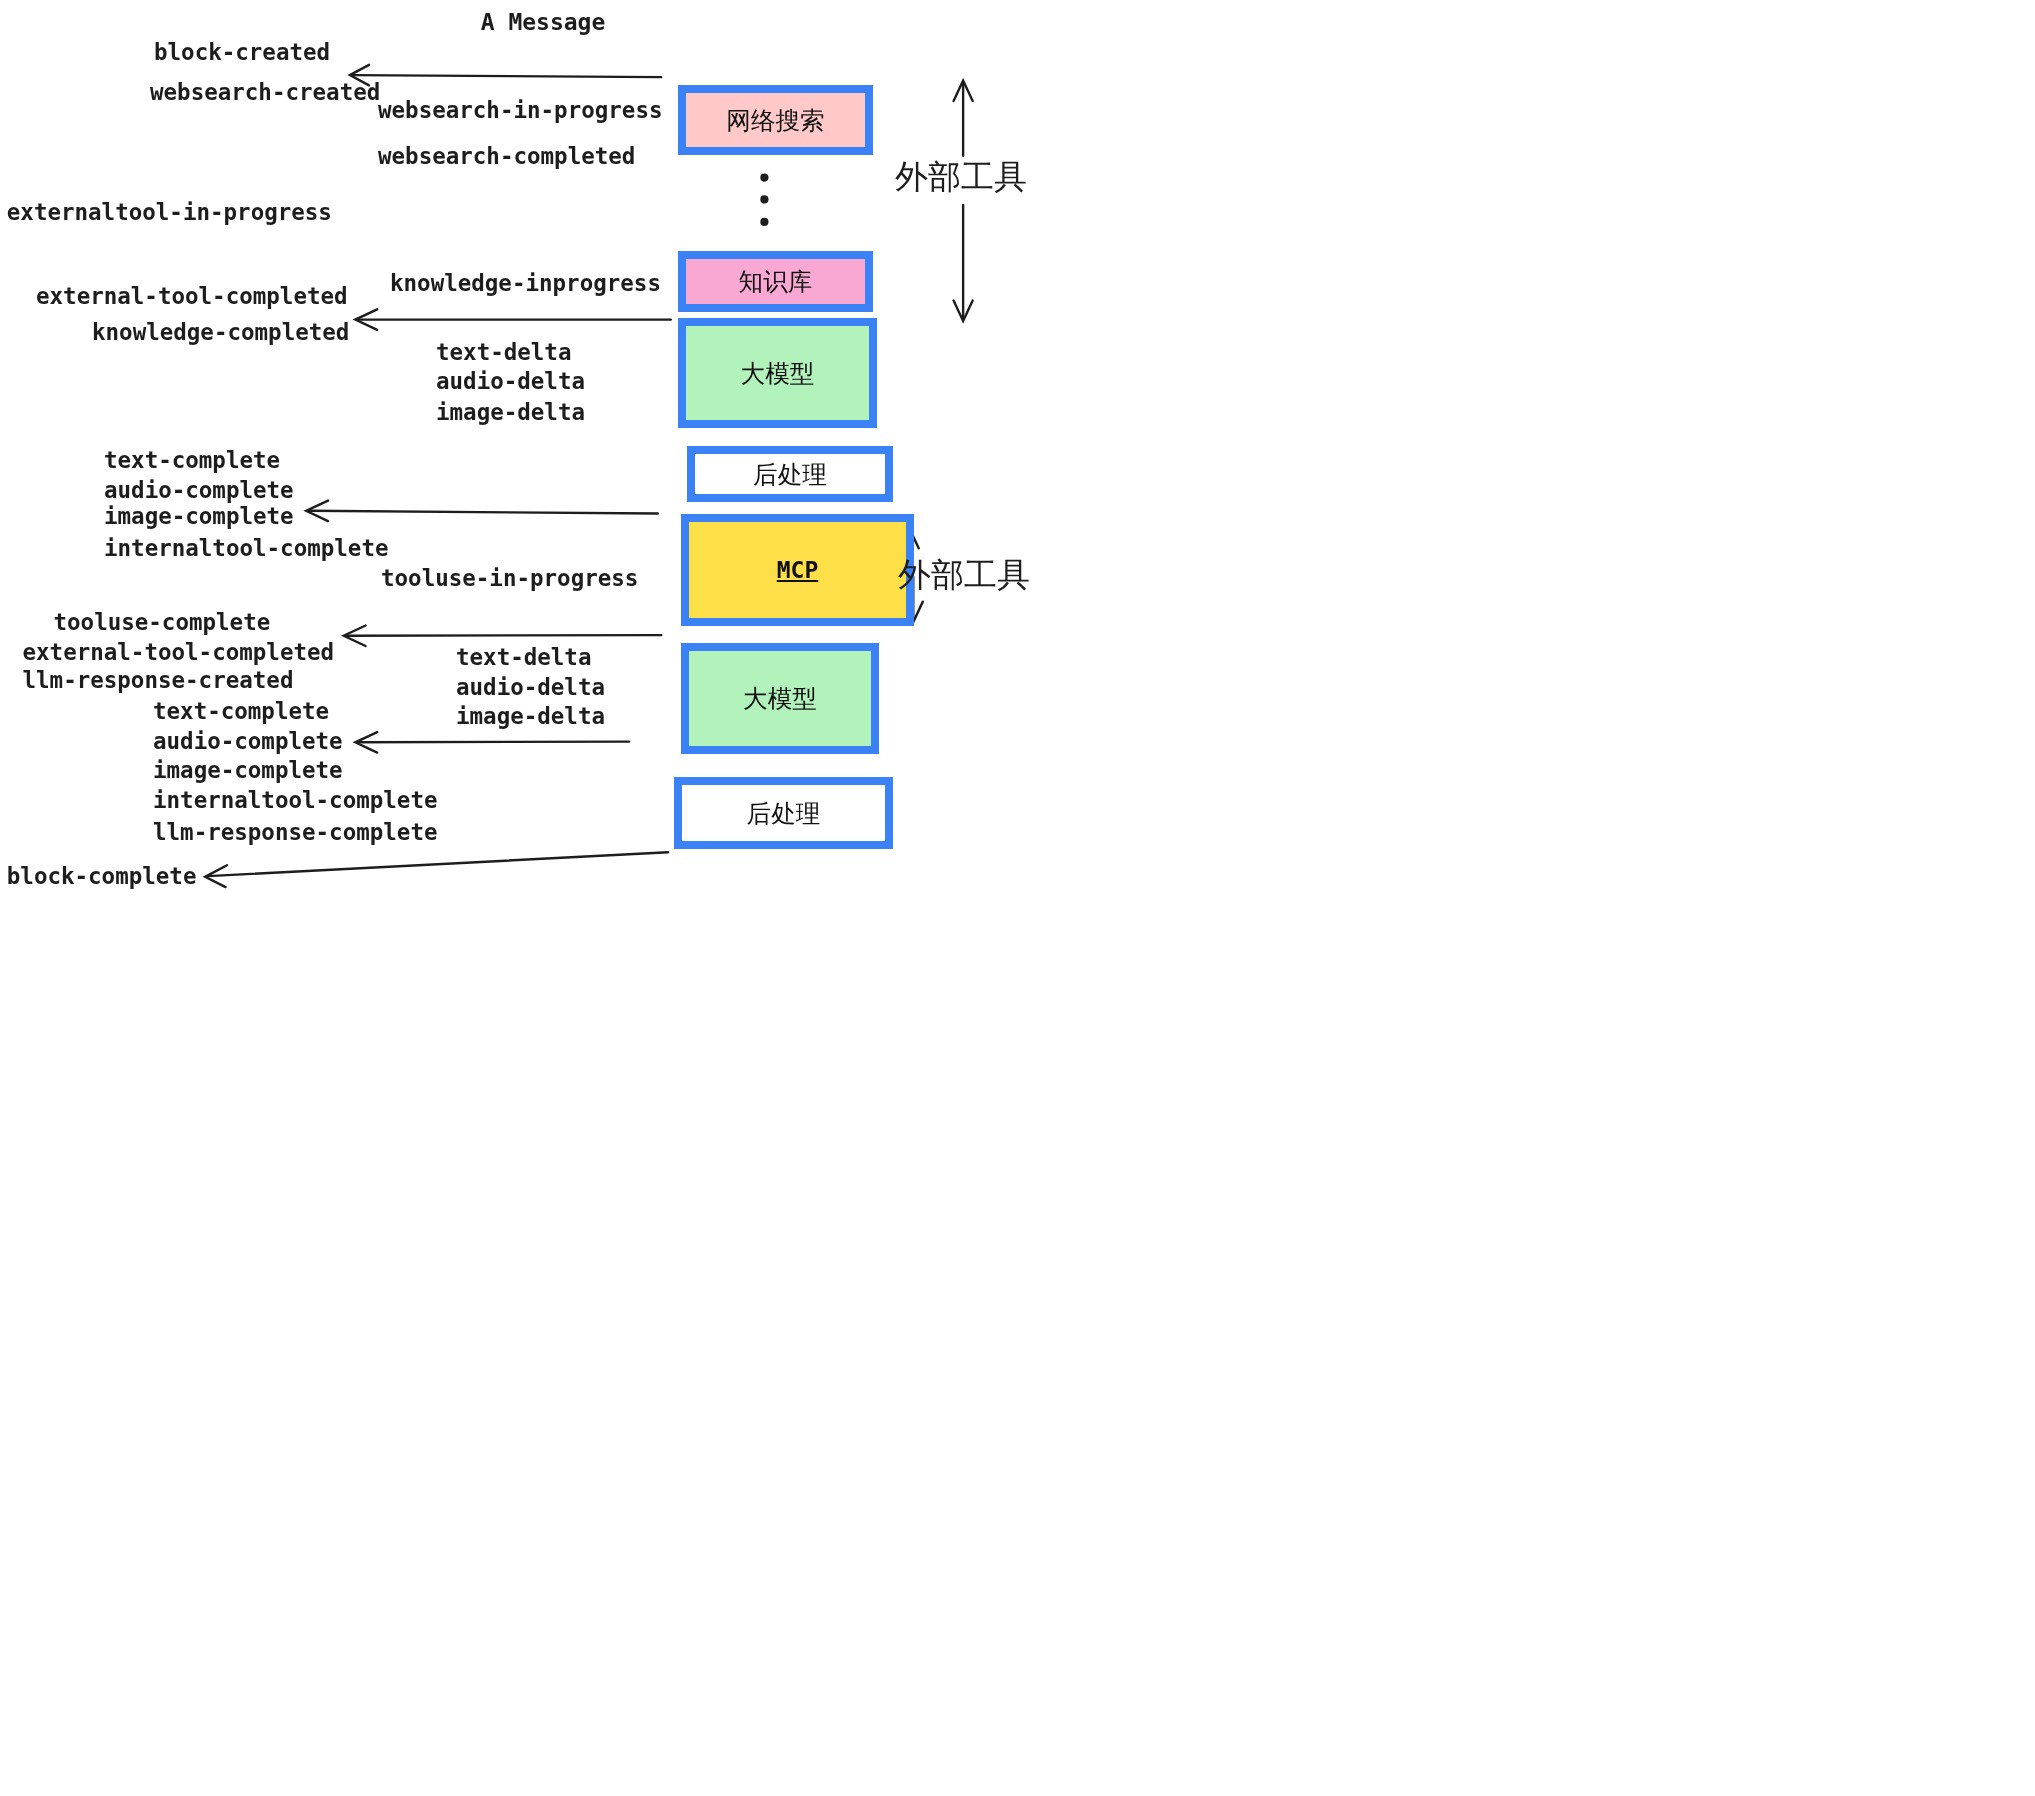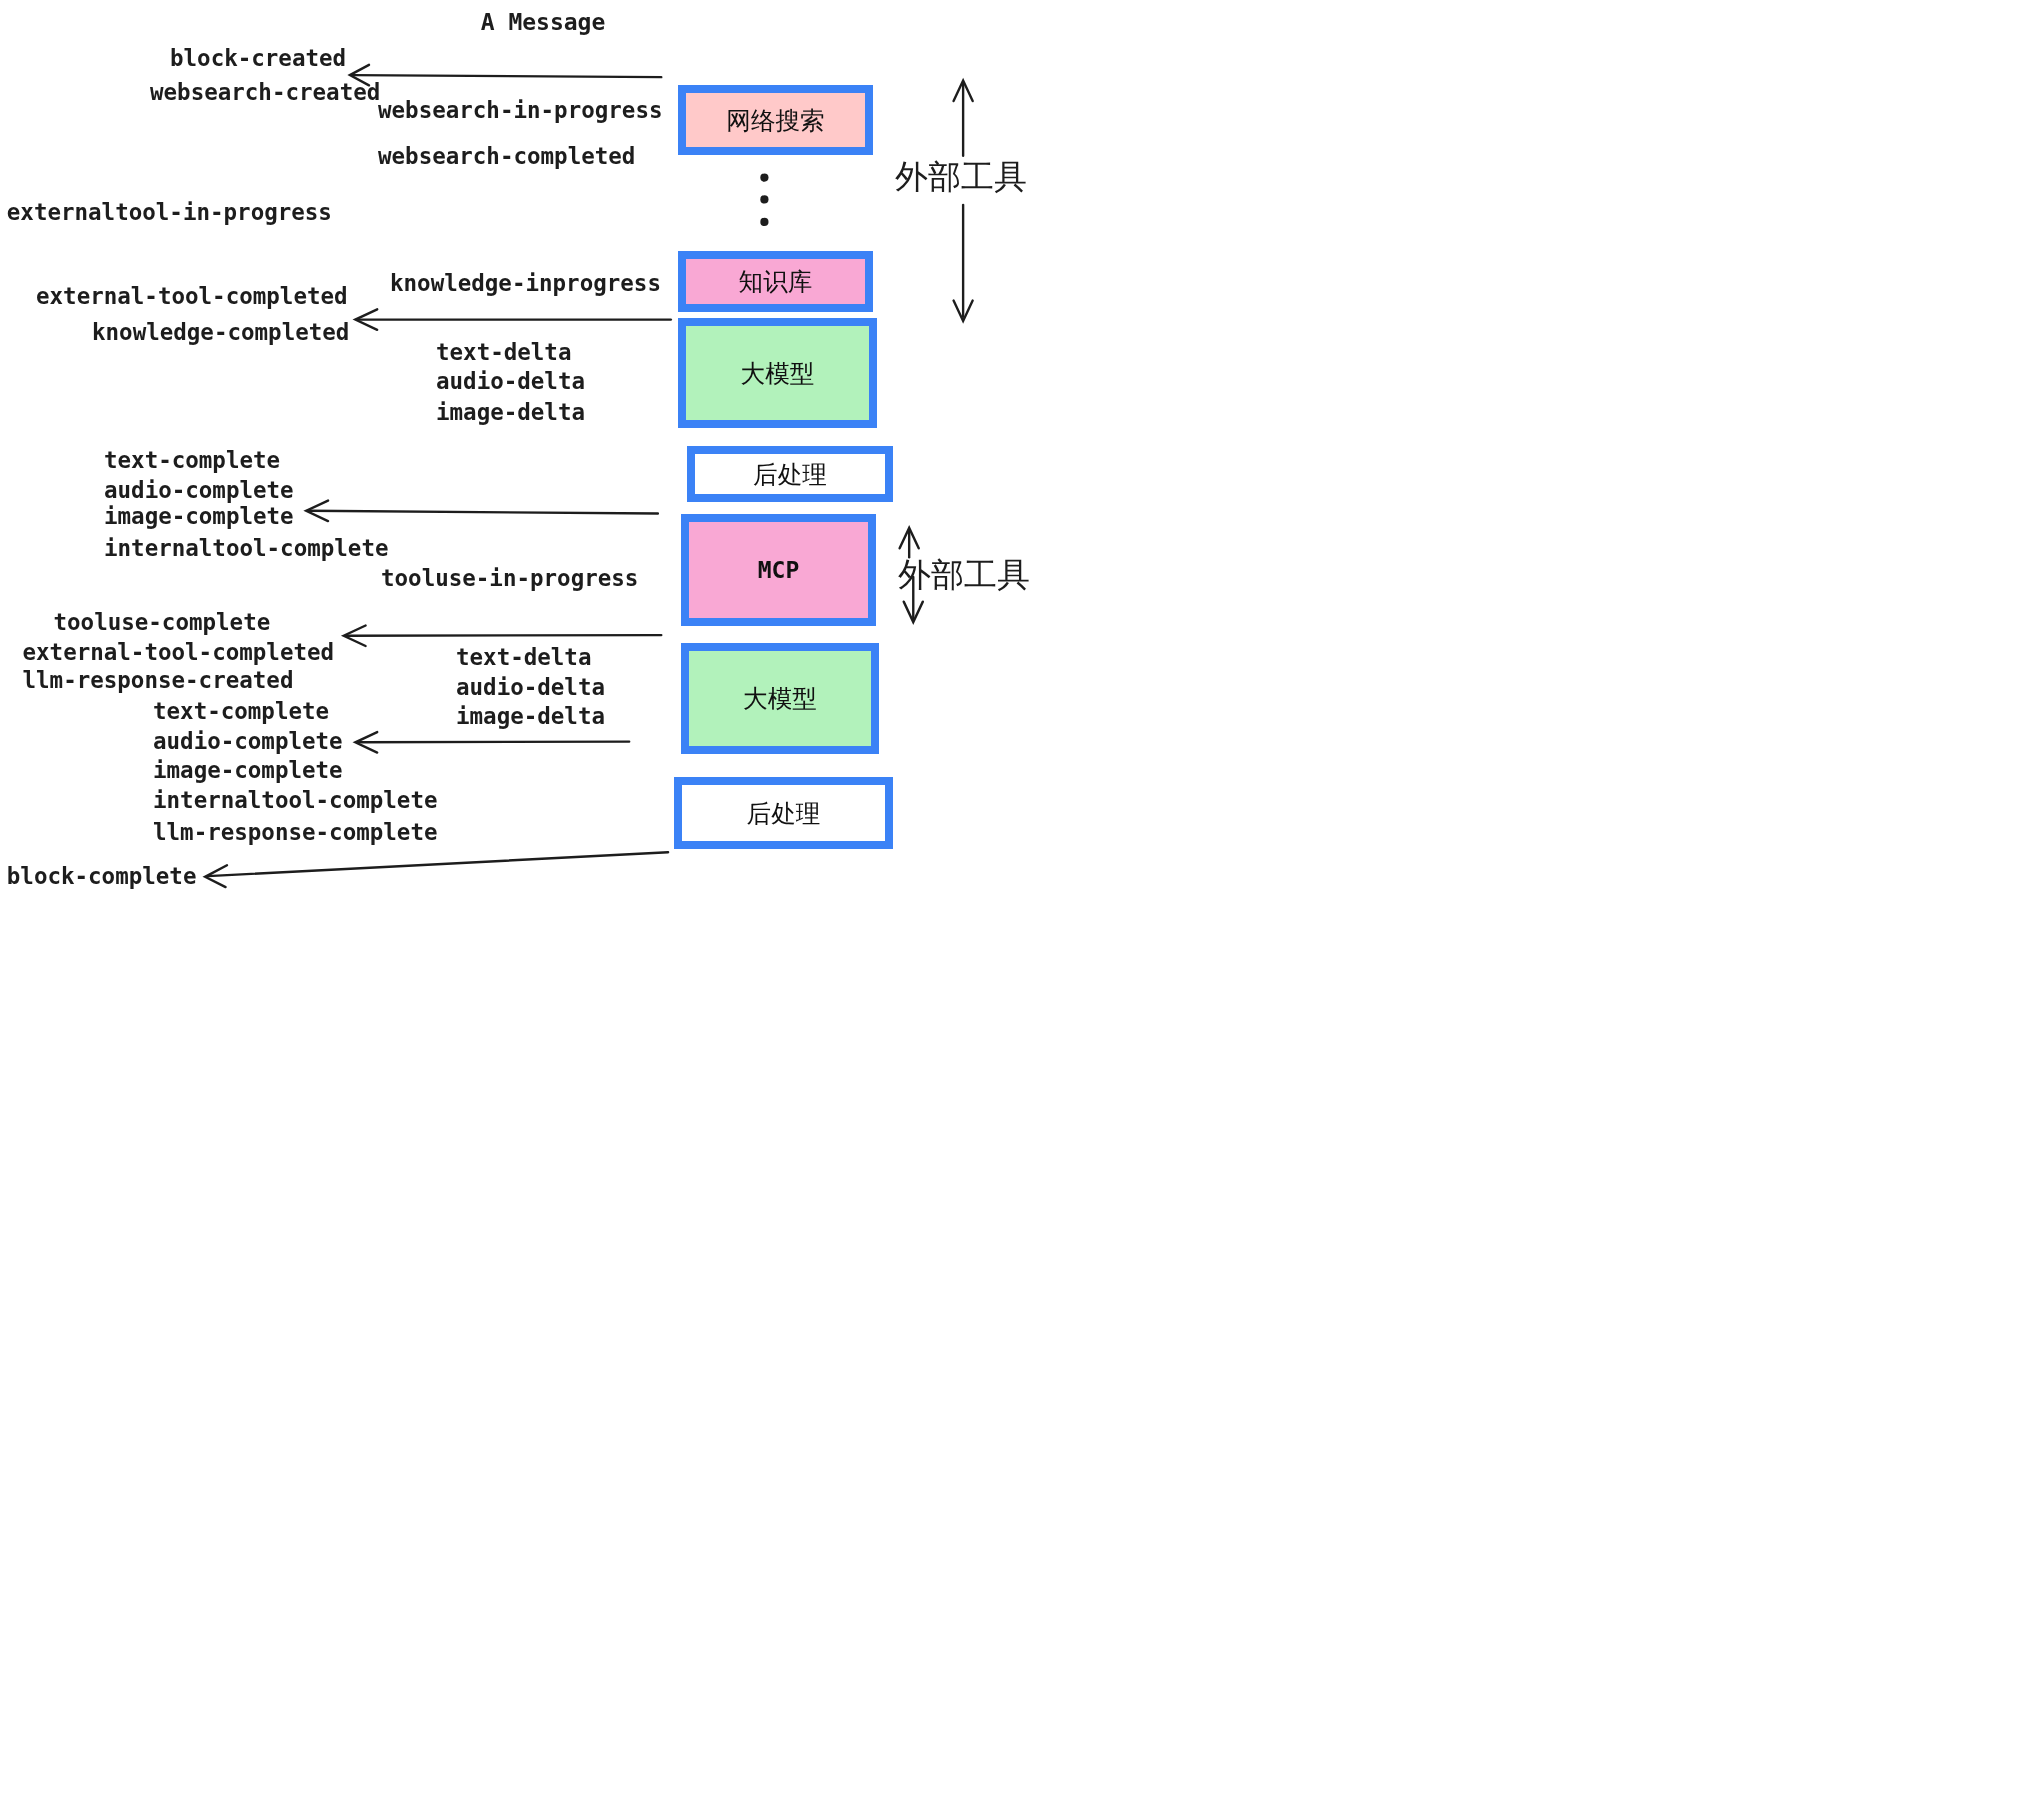--- a/index.html
+++ b/index.html
@@ -90,28 +90,28 @@
       <circle cx="1119" cy="325" r="6"></circle>
     </g>
   </svg>
 
   <div class="title" style="left:543px;top:22px;">A Message</div>
 
   <div class="box" style="left:678px;top:85px;width:195px;height:70px;background:#ffc9c9;">网络搜索</div>
   <div class="box" style="left:678px;top:251px;width:195px;height:61px;background:#f9a8d4;">知识库</div>
   <div class="box" style="left:678px;top:318px;width:199px;height:110px;background:#b2f2bb;">大模型</div>
   <div class="box" style="left:687px;top:446px;width:206px;height:56px;background:#ffffff;">后处理</div>
-  <div class="box mono" style="left:681px;top:514px;width:195px;height:112px;background:#f9a8d4;">MCP</div>
+  <div class="box mono" style="left:681px;top:514px;width:233px;height:112px;background:#fde047;text-decoration:underline;">MCP</div>
   <div class="box" style="left:681px;top:643px;width:198px;height:111px;background:#b2f2bb;">大模型</div>
   <div class="box" style="left:674px;top:777px;width:219px;height:72px;background:#ffffff;">后处理</div>
 
   <div class="side-label" style="left:961px;top:177px;">外部工具</div>
   <div class="side-label" style="left:964px;top:575px;">外部工具</div>
 
-  <div class="ev" style="left:154px;top:58px;margin-left:16px;">block-created</div>
+  <div class="ev" style="left:154px;top:52px;">block-created</div>
   <div class="ev" style="left:150px;top:92px;">websearch-created</div>
   <div class="ev" style="left:378px;top:110px;">websearch-in-progress</div>
   <div class="ev" style="left:378px;top:156px;">websearch-completed</div>
   <div class="ev" style="left:6.8px;top:212px;">externaltool-in-progress</div>
   <div class="ev" style="left:384px;top:283px;margin-left:6px;">knowledge-inprogress</div>
   <div class="ev" style="left:36px;top:296px;">external-tool-completed</div>
   <div class="ev" style="left:92px;top:332px;">knowledge-completed</div>
   <div class="ev" style="left:436px;top:352px;">text-delta</div>
   <div class="ev" style="left:436px;top:381px;">audio-delta</div>
   <div class="ev" style="left:436px;top:412px;">image-delta</div>

